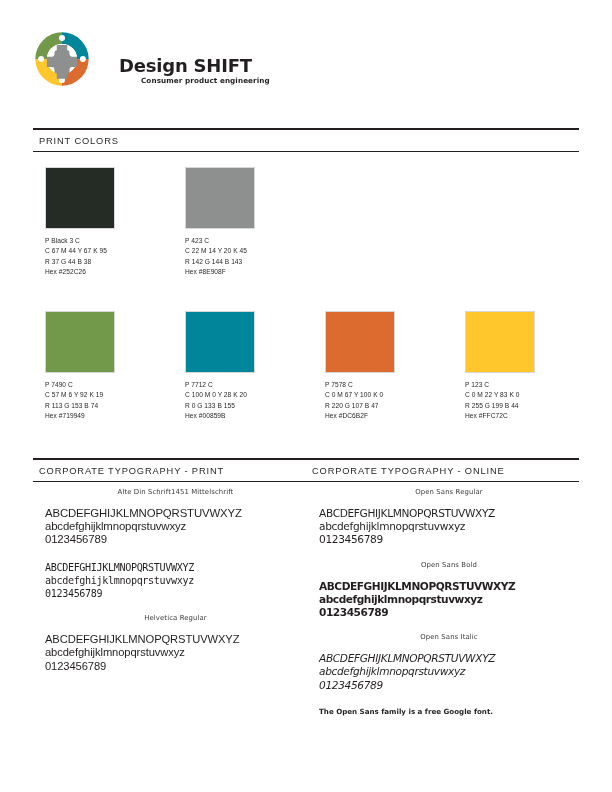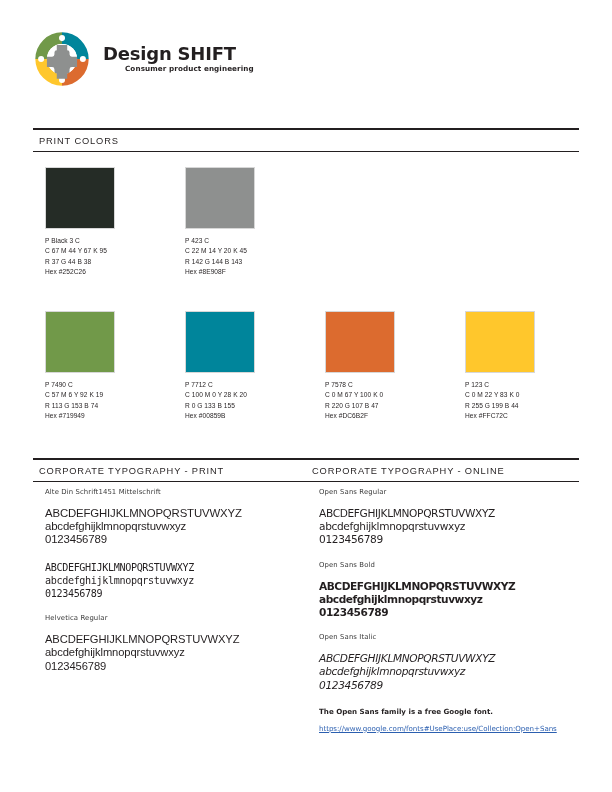--- a/index.html
+++ b/index.html
@@ -37,23 +37,23 @@
     top: 30px;
     display: flex;
     align-items: center;
   }
   .logo-mark {
     width: 58px;
     height: 58px;
     flex: 0 0 58px;
   }
   .logo-text {
-    margin-left: 12px;
+    margin-left: 28px;
     position: relative;
-    top: 0;
+    top: 12px;
   }
   .logo-title {
     font-family: "DejaVu Sans", sans-serif;
     font-weight: bold;
     font-size: 18px;
     letter-spacing: -0.2px;
     color: #231f20;
     line-height: 1;
   }
   .logo-tagline {
@@ -152,20 +152,21 @@
   }
   .font-entry {
     margin-bottom: 14px;
   }
   .font-label {
     font-family: "DejaVu Sans", sans-serif;
     font-size: 6.9px;
     color: #3a3a3a;
     letter-spacing: 0.1px;
     margin-bottom: 2px;
+    text-align: center;
   }
   .font-sample {
     color: #231f20;
     line-height: 13.2px;
     margin-top: 11px;
   }
   .sample-upper, .sample-lower, .sample-digits {
     display: block;
     white-space: nowrap;
   }
@@ -414,19 +415,18 @@
         <div class="font-label">Open Sans Italic</div>
         <div class="font-sample">
           <span class="sample-upper">ABCDEFGHIJKLMNOPQRSTUVWXYZ</span>
           <span class="sample-lower">abcdefghijklmnopqrstuvwxyz</span>
           <span class="sample-digits">0123456789</span>
         </div>
       </div>
 
       <div class="google-note">
         <div class="google-note-text">The Open Sans family is a free Google font.</div>
-        <a class="google-note-link" href="#" style="color: rgb(43, 95, 176);">https://www.google.com/fonts#UsePlace:use/Collection:Open+Sans</a>
       </div>
 
     </div>
   </div>
 
 </div>
 
 </body></html>

